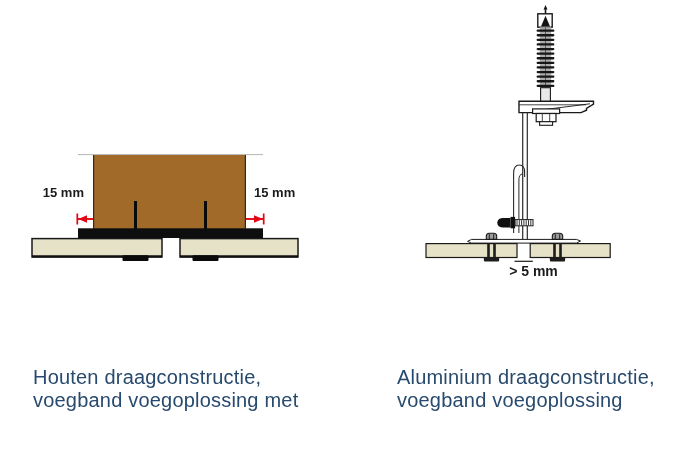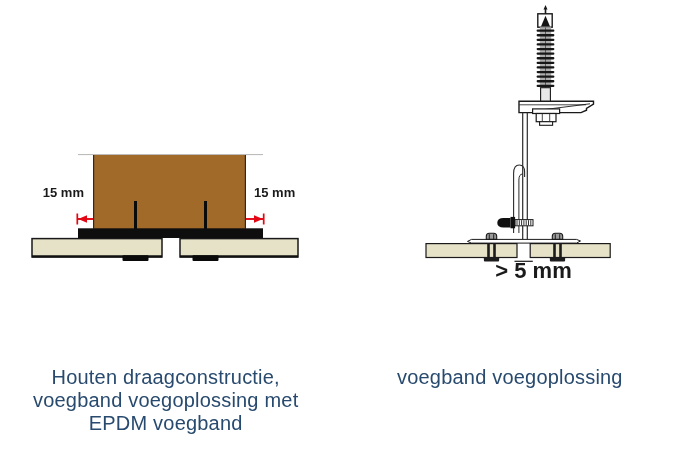--- a/index.html
+++ b/index.html
@@ -3,27 +3,27 @@
 <meta charset="utf-8">
 <style>
   html,body{margin:0;padding:0;background:#ffffff;}
   .canvas{
     position:relative;width:700px;height:450px;background:#ffffff;overflow:hidden;
     font-family:"Liberation Sans",sans-serif;
   }
   .drawing{position:absolute;left:0;top:0;}
   .caption{
     position:absolute;color:#284a6e;font-size:20px;line-height:23px;
-    letter-spacing:0.2px;white-space:nowrap;text-align:center;
+    letter-spacing:0.2px;white-space:nowrap;
   }
   .dim{position:absolute;color:#1a1a1a;font-weight:600;white-space:nowrap;}
   .dim-15{font-size:13px;line-height:14px;}
   .dim-left{left:38px;top:186px;width:46px;text-align:right;}
   .dim-right{left:254px;top:186px;}
-  .dim-gap{font-size:22px;line-height:18px;left:493px;top:262px;width:81px;text-align:center;}
+  .dim-gap{font-size:14px;line-height:18px;left:493px;top:262px;width:81px;text-align:center;}
   .caption-wood{left:33px;top:366px;}
   .caption-alu{left:397px;top:366px;}
 </style>
 </head>
 <body>
 
 <div class="canvas">
 
   <svg class="drawing" width="700" height="450" viewBox="0 0 700 450">
 
@@ -140,19 +140,19 @@
     </g>
   </svg>
 
   <div class="dim dim-15 dim-left">15 mm</div>
   <div class="dim dim-15 dim-right">15 mm</div>
   <div class="dim dim-gap">&gt; 5 mm</div>
 
   <div class="caption caption-wood">
     <div>Houten draagconstructie,</div>
     <div>voegband voegoplossing met</div>
-    <div>EPDM voegband</div>
   </div>
   <div class="caption caption-alu">
+    <div>Aluminium draagconstructie,</div>
     <div>voegband voegoplossing</div>
   </div>
 
 </div>
 
 </body></html>

